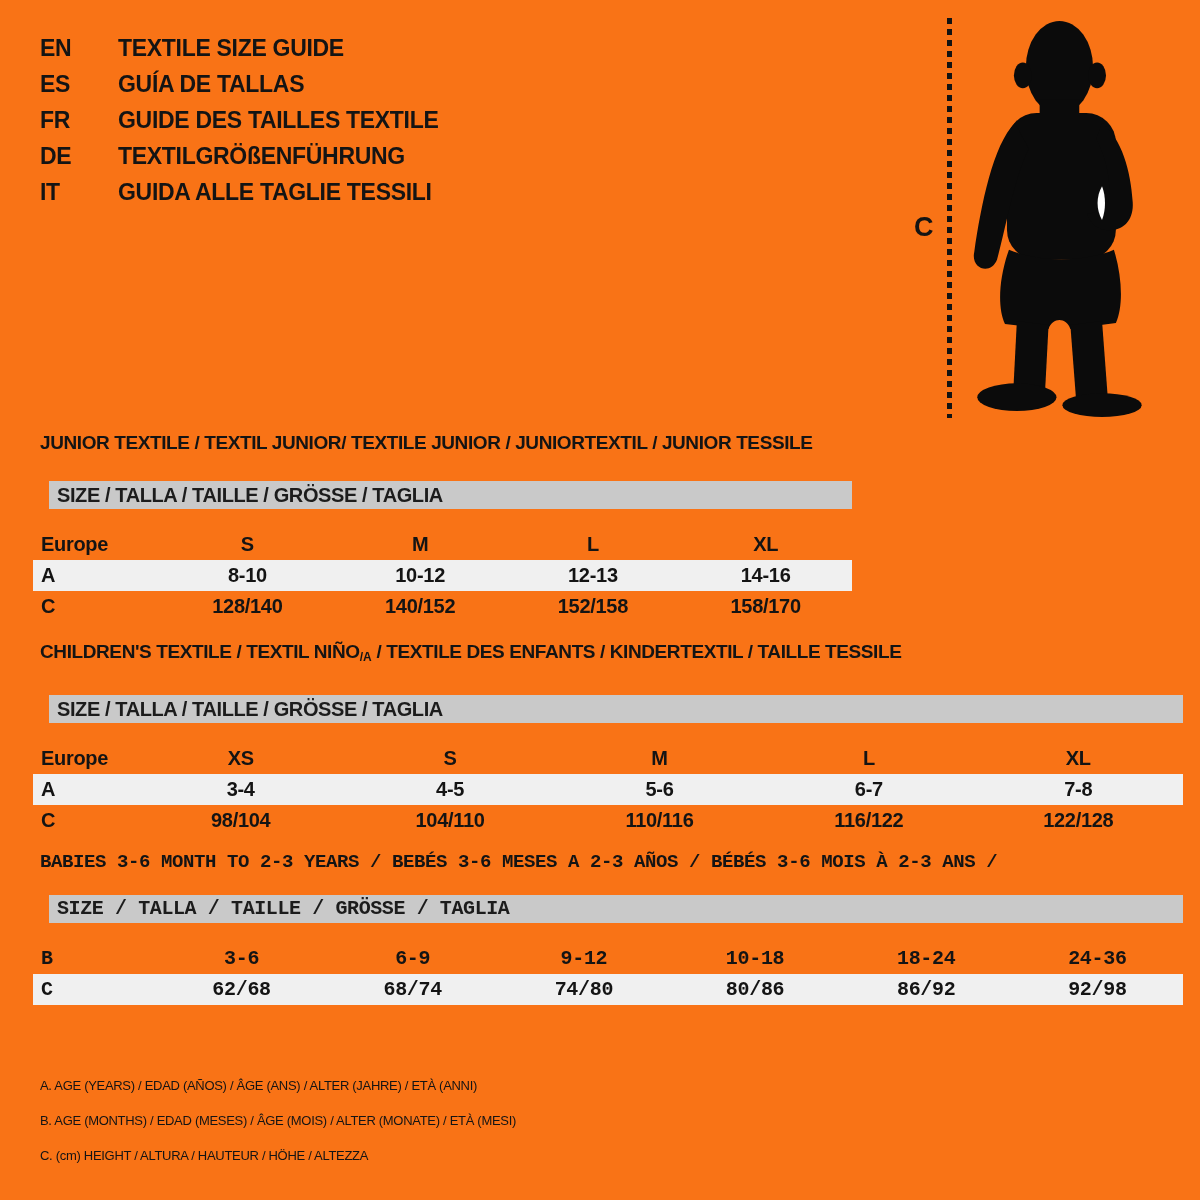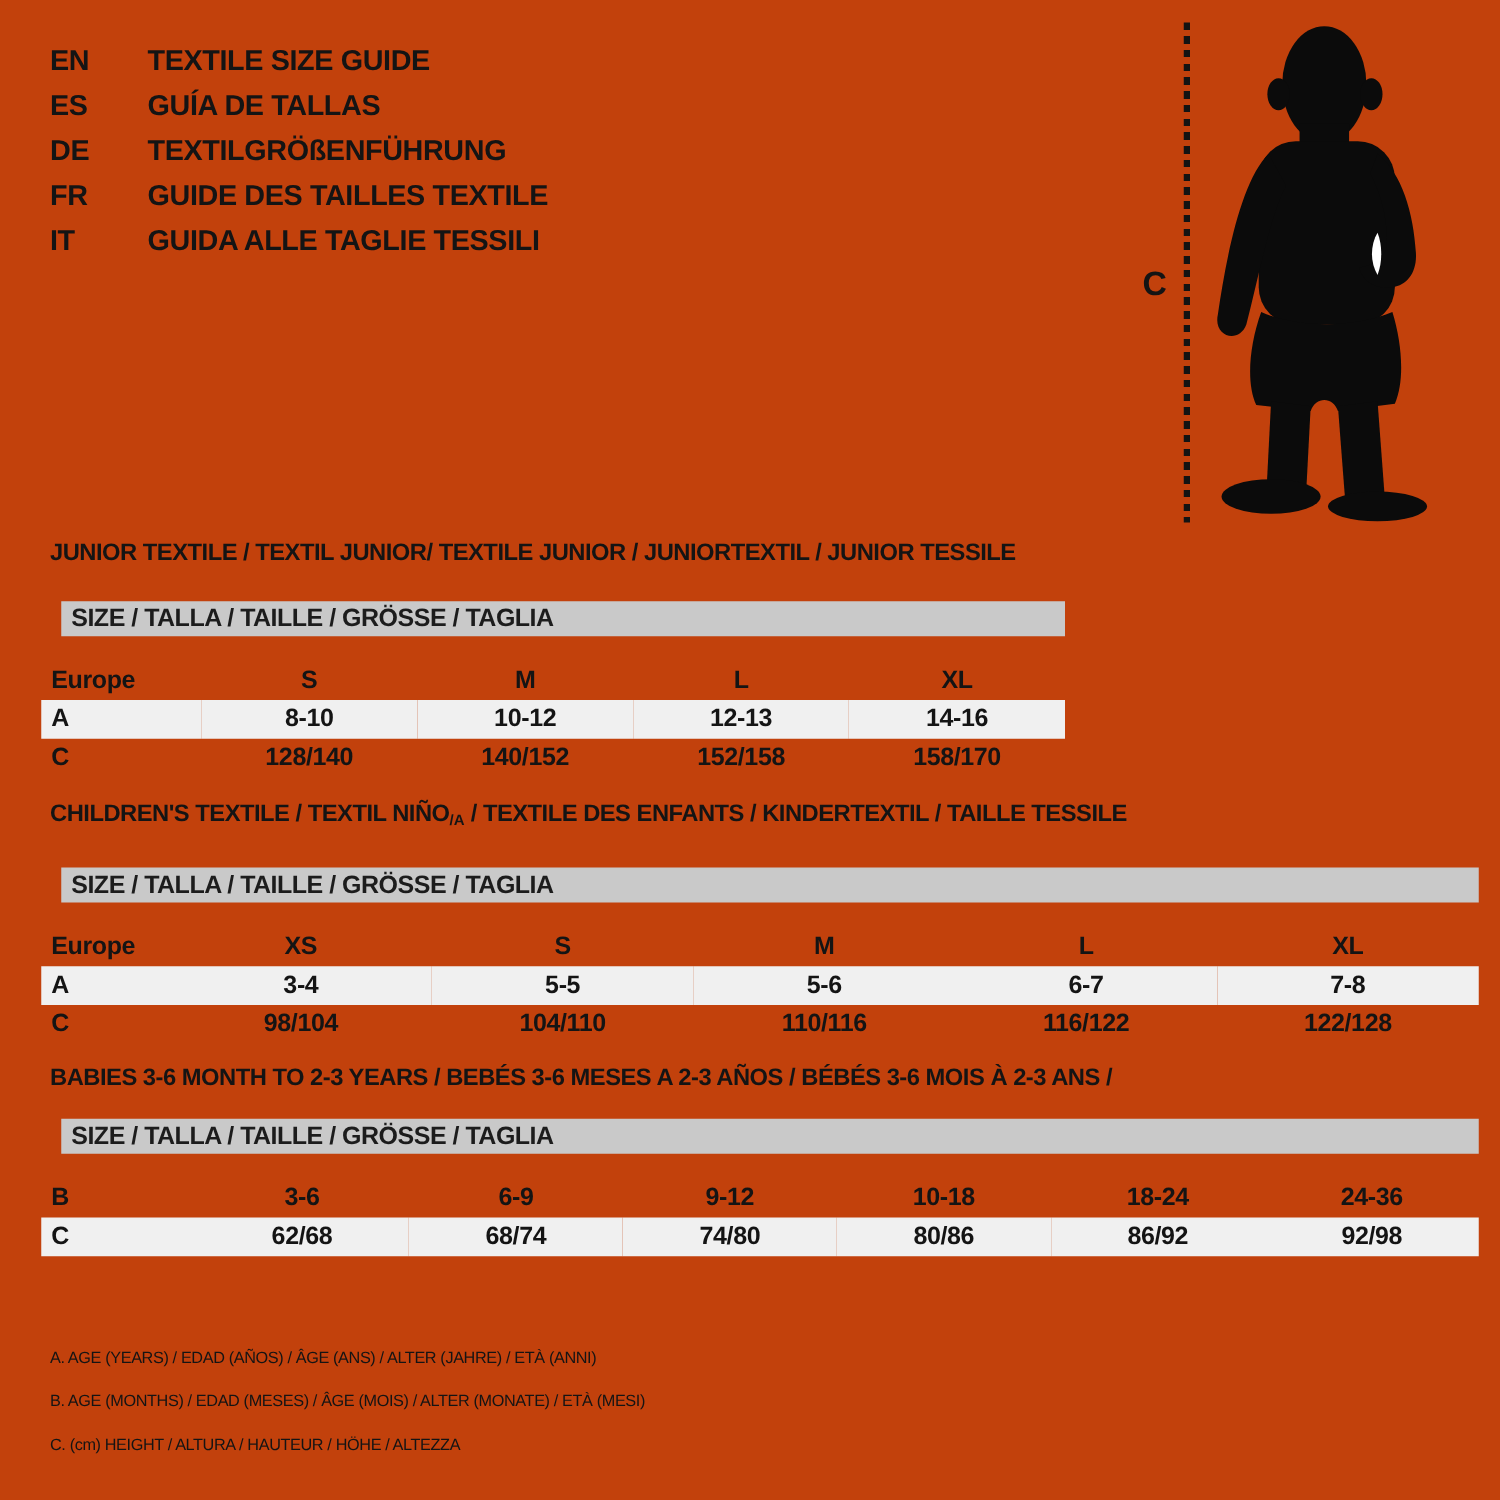--- a/index.html
+++ b/index.html
@@ -1,33 +1,33 @@
 <!DOCTYPE html>
 <html><head>
 <meta charset="utf-8">
 <style>
   html,body{margin:0;padding:0;background:#ffffff;}
   #canvas{
-    position:relative;width:1200px;height:1200px;background:#c2410c;
+    position:relative;width:1200px;height:1200px;background:#f97316;
     font-family:"Liberation Sans",sans-serif;color:#141414;overflow:hidden;
   }
   
   .lang{position:absolute;left:40px;top:30px;}
   .lang-row{display:flex;height:36px;align-items:center;font-size:23px;font-weight:700;letter-spacing:-0.3px;}
   .lang-code{width:78px;flex:0 0 78px;}
   
   .dash-line{position:absolute;left:947px;top:18px;width:5px;height:400px;
     background:repeating-linear-gradient(to bottom,#131313 0 6px,transparent 6px 11px);}
   .c-label{position:absolute;left:914px;top:212px;font-size:27px;font-weight:700;}
   .baby{position:absolute;left:962px;top:14px;width:185px;height:404px;color:#0b0b0b;}
   
   .section{position:absolute;}
   #sec-junior{left:33px;top:432px;width:819px;}
   #sec-children{left:33px;top:641px;width:1150px;}
-  #sec-babies{left:33px;top:846px;width:1150px;}
+  #sec-babies{left:33px;top:846px;width:1150px;font-family:Liberation Mono, monospace;}
   .sec-title{margin-left:7px;font-size:19px;font-weight:700;letter-spacing:-0.4px;line-height:22px;white-space:nowrap;}
   #sec-babies .sec-title{line-height:33px;}
   .sub{font-size:12px;vertical-align:-3px;letter-spacing:0;}
   .size-table{margin-top:27px;}
   #sec-babies .size-table{margin-top:16px;}
   .size-header{height:28px;background:#c9c9c9;font-size:20px;font-weight:700;letter-spacing:-0.4px;
     line-height:28px;padding-left:8px;color:#1c1c1c;margin-left:16px;}
   table{border-collapse:collapse;width:100%;margin-top:20px;table-layout:fixed;}
   td{height:31px;font-size:20px;font-weight:700;text-align:center;padding:0;letter-spacing:-0.3px;}
   td.lbl{text-align:left;padding-left:8px;}
@@ -47,26 +47,26 @@
   <div class="lang">
     <div class="lang-row">
       <span class="lang-code">EN</span>
       <span>TEXTILE SIZE GUIDE</span>
     </div>
     <div class="lang-row">
       <span class="lang-code">ES</span>
       <span>GUÍA DE TALLAS</span>
     </div>
     <div class="lang-row">
+      <span class="lang-code">FR</span>
+      <span>GUIDE DES TAILLES TEXTILE</span>
+    </div>
+    <div class="lang-row">
       <span class="lang-code">DE</span>
       <span>TEXTILGRÖßENFÜHRUNG</span>
-    </div>
-    <div class="lang-row">
-      <span class="lang-code">FR</span>
-      <span>GUIDE DES TAILLES TEXTILE</span>
     </div>
     <div class="lang-row">
       <span class="lang-code">IT</span>
       <span>GUIDA ALLE TAGLIE TESSILI</span>
     </div>
   </div>
 
   <div class="dash-line"></div>
   <div class="c-label">C</div>
   <svg class="baby" viewBox="0 0 180 408" xmlns="http://www.w3.org/2000/svg" style="color: rgb(11, 11, 11);">
@@ -137,21 +137,21 @@
               <td class="lbl">Europe</td>
               <td>XS</td>
               <td>S</td>
               <td>M</td>
               <td>L</td>
               <td>XL</td>
             </tr>
             <tr class="alt" style="background: rgb(240, 240, 240);">
               <td class="lbl">A</td>
               <td>3-4</td>
-              <td>5-5</td>
+              <td>4-5</td>
               <td>5-6</td>
               <td>6-7</td>
               <td>7-8</td>
             </tr>
             <tr>
               <td class="lbl">C</td>
               <td>98/104</td>
               <td>104/110</td>
               <td>110/116</td>
               <td>116/122</td>

